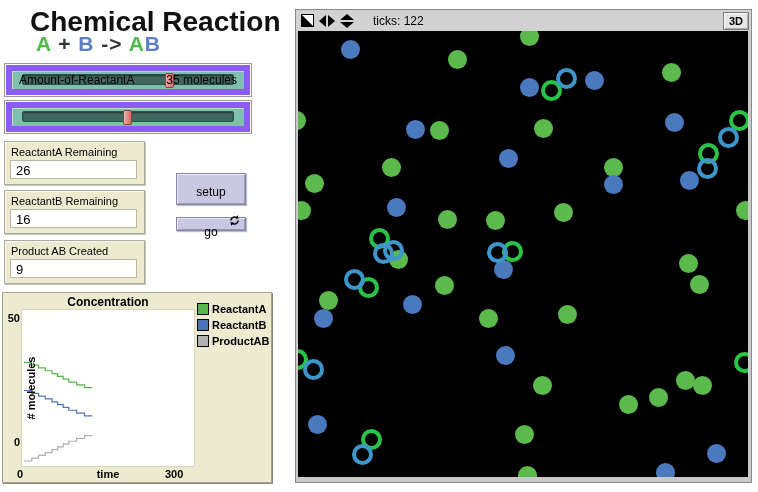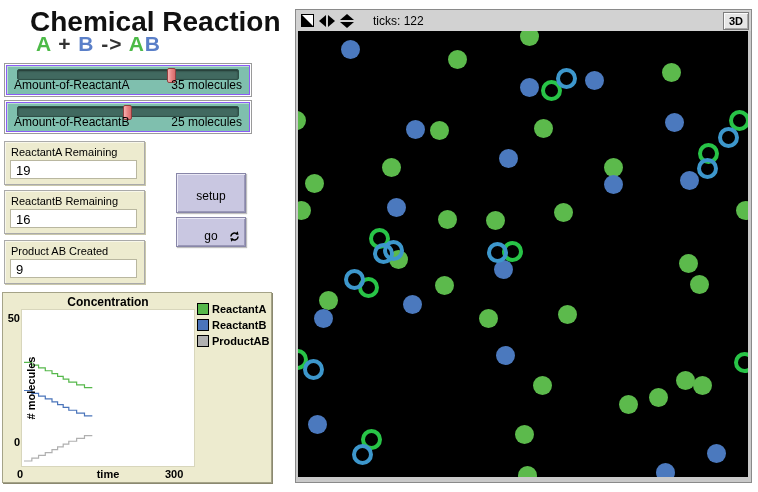--- a/index.html
+++ b/index.html
@@ -5,21 +5,21 @@
   * { margin:0; padding:0; box-sizing:border-box; }
   html,body { width:758px; height:492px; background:#fff; font-family:"Liberation Sans", sans-serif; }
   #stage { position:relative; width:758px; height:492px; background:#fff; overflow:hidden; }
 
   
   .app-title { position:absolute; left:30px; top:6px; font-size:28px; font-weight:bold; color:#111; }
   .formula { position:absolute; left:36px; top:32px; font-size:21px; font-weight:bold; letter-spacing:1px; }
 
   
   .slider { position:absolute; left:4px; width:248px; height:34px; background:#fff; border:1px solid #9a9a9a; padding:1px; }
-  .slider-body { position:relative; width:100%; height:100%; background:#7fbfae; border:1px solid #8b5cf6; box-shadow:inset 1px 1px 0 rgba(255,255,255,.45); }
+  .slider-body { position:relative; width:100%; height:100%; background:#7fbfae; border:6px solid #8b5cf6; box-shadow:inset 1px 1px 0 rgba(255,255,255,.45); }
   .slider-track { position:absolute; left:10px; right:10px; top:3px; height:11px; background:#416960; border:1px solid #2e4f47; box-shadow:inset 0 1px 2px rgba(0,0,0,.5); border-radius:2px; }
   .slider-handle { position:absolute; top:-2px; width:9px; height:15px; background:linear-gradient(90deg,#f6b0b0,#e98585,#d86a6a); border:1px solid #8e4040; border-radius:2px; }
   .slider-labels { position:absolute; left:7px; right:7px; bottom:2px; display:flex; justify-content:space-between; font-size:12px; color:#000; }
 
   
   .monitor { position:absolute; left:4px; width:141px; height:44px; background:#edebcf; border:1px solid #aaa;
              box-shadow:inset 1px 1px 0 #f8f7ea, 1px 1px 0 #c9c7ab; }
   .monitor-label { padding:4px 0 0 6px; font-size:11px; color:#000; }
   .monitor-value { position:absolute; left:5px; right:7px; bottom:5px; height:19px; background:#fff; border:1px solid #b9b7a0; font-size:13px; color:#000; padding:2px 0 0 5px; }
 
@@ -74,42 +74,38 @@
         <span>Amount-of-ReactantA</span>
         <span>35 molecules</span>
       </div>
     </div>
   </div>
   <div class="slider" id="slider-1" style="top: 100px;">
     <div class="slider-body">
       <div class="slider-track">
         <div class="slider-handle" style="left: calc(50% - 5px);"></div>
       </div>
-      <div class="slider-labels">
-        <span>Amount-of-ReactantB</span>
-        <span>25 molecules</span>
-      </div>
     </div>
   </div>
 
   <div class="monitor" id="monitor-0" style="top: 141px;">
     <div class="monitor-label">ReactantA Remaining</div>
-    <div class="monitor-value">19</div>
+    <div class="monitor-value">26</div>
   </div>
   <div class="monitor" id="monitor-1" style="top: 190px;">
     <div class="monitor-label">ReactantB Remaining</div>
     <div class="monitor-value">16</div>
   </div>
   <div class="monitor" id="monitor-2" style="top: 240px;">
     <div class="monitor-label">Product AB Created</div>
     <div class="monitor-value">9</div>
   </div>
 
-  <button class="nl-button" style="top:173px; height:40px; padding-top:6px;">setup</button>
-  <button class="nl-button" style="top:217px; height:30px; padding-top:7px;">
+  <button class="nl-button" style="top:173px; height:32px; padding-top:6px;">setup</button>
+  <button class="nl-button" style="top:217px; height:14px; padding-top:7px;">
     <span>go</span>
     <svg class="go-icon" viewBox="0 0 12 12">
       <path d="M2,6 a4,4 0 0 1 7,-2.4" fill="none" stroke="#000" stroke-width="1.6"></path>
       <polygon points="9.6,0.4 10.4,4.4 6.6,3.2" fill="#000"></polygon>
       <path d="M10,6 a4,4 0 0 1 -7,2.4" fill="none" stroke="#000" stroke-width="1.6"></path>
       <polygon points="2.4,11.6 1.6,7.6 5.4,8.8" fill="#000"></polygon>
     </svg>
   </button>
 
   <div class="plot">

